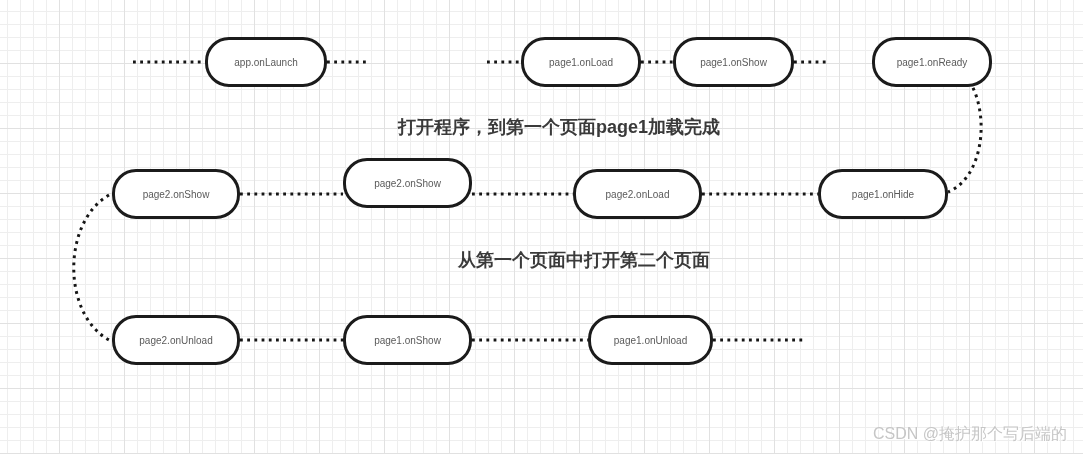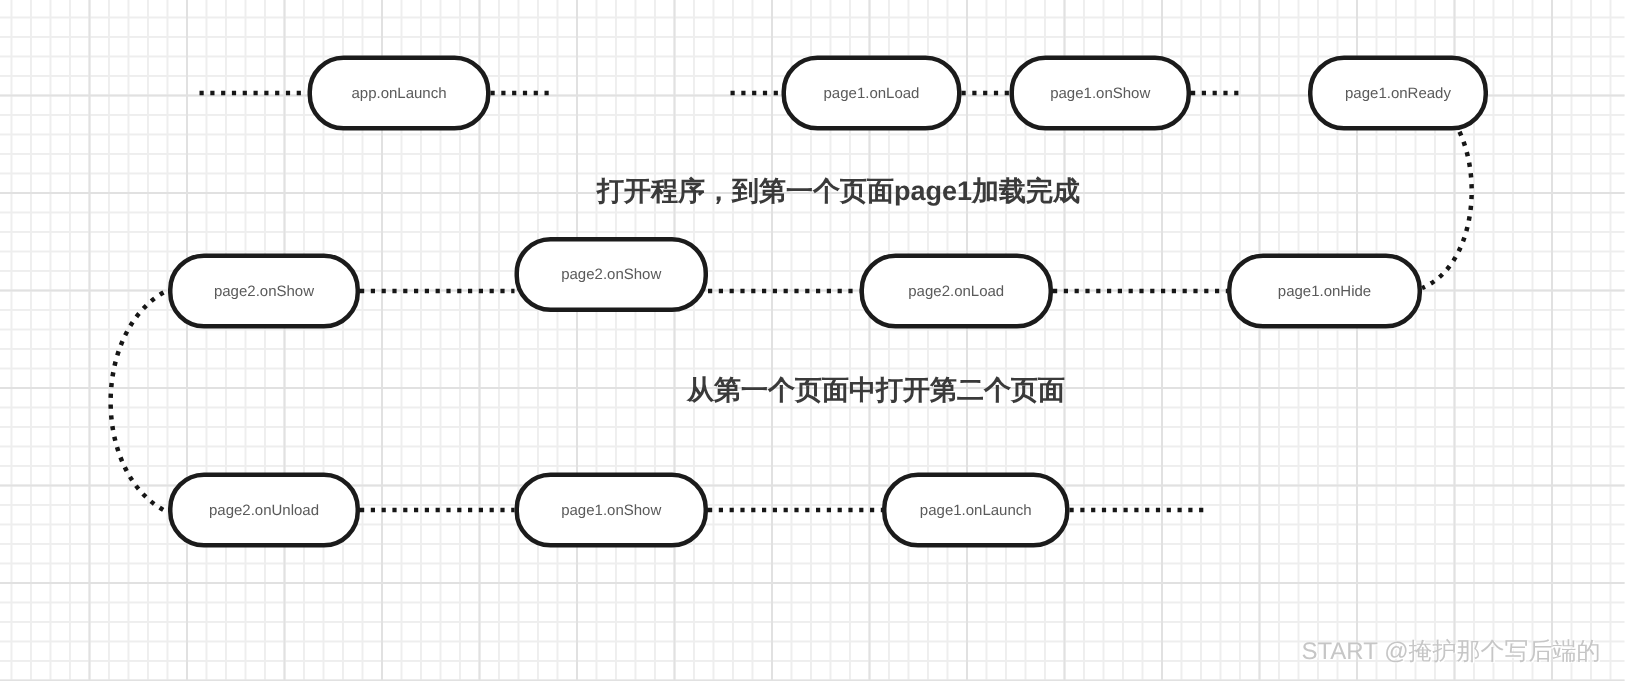--- a/index.html
+++ b/index.html
@@ -134,16 +134,16 @@
   <div class="caption caption1">打开程序，到第一个页面page1加载完成</div>
 
   <div class="node n-p2onready">page2.onShow</div>
   <div class="node n-p2onshow">page2.onShow</div>
   <div class="node n-p2onload">page2.onLoad</div>
   <div class="node n-p1onhide">page1.onHide</div>
   <div class="caption caption2">从第一个页面中打开第二个页面</div>
 
   <div class="node n-p2onunload">page2.onUnload</div>
   <div class="node n-p1onshow2">page1.onShow</div>
-  <div class="node n-p1onunload">page1.onLaunch</div>
+  <div class="node n-p1onunload">page1.onUnload</div>
 
-  <div class="watermark">START @掩护那个写后端的</div>
+  <div class="watermark">CSDN @掩护那个写后端的</div>
 </div>
 
 </body></html>

